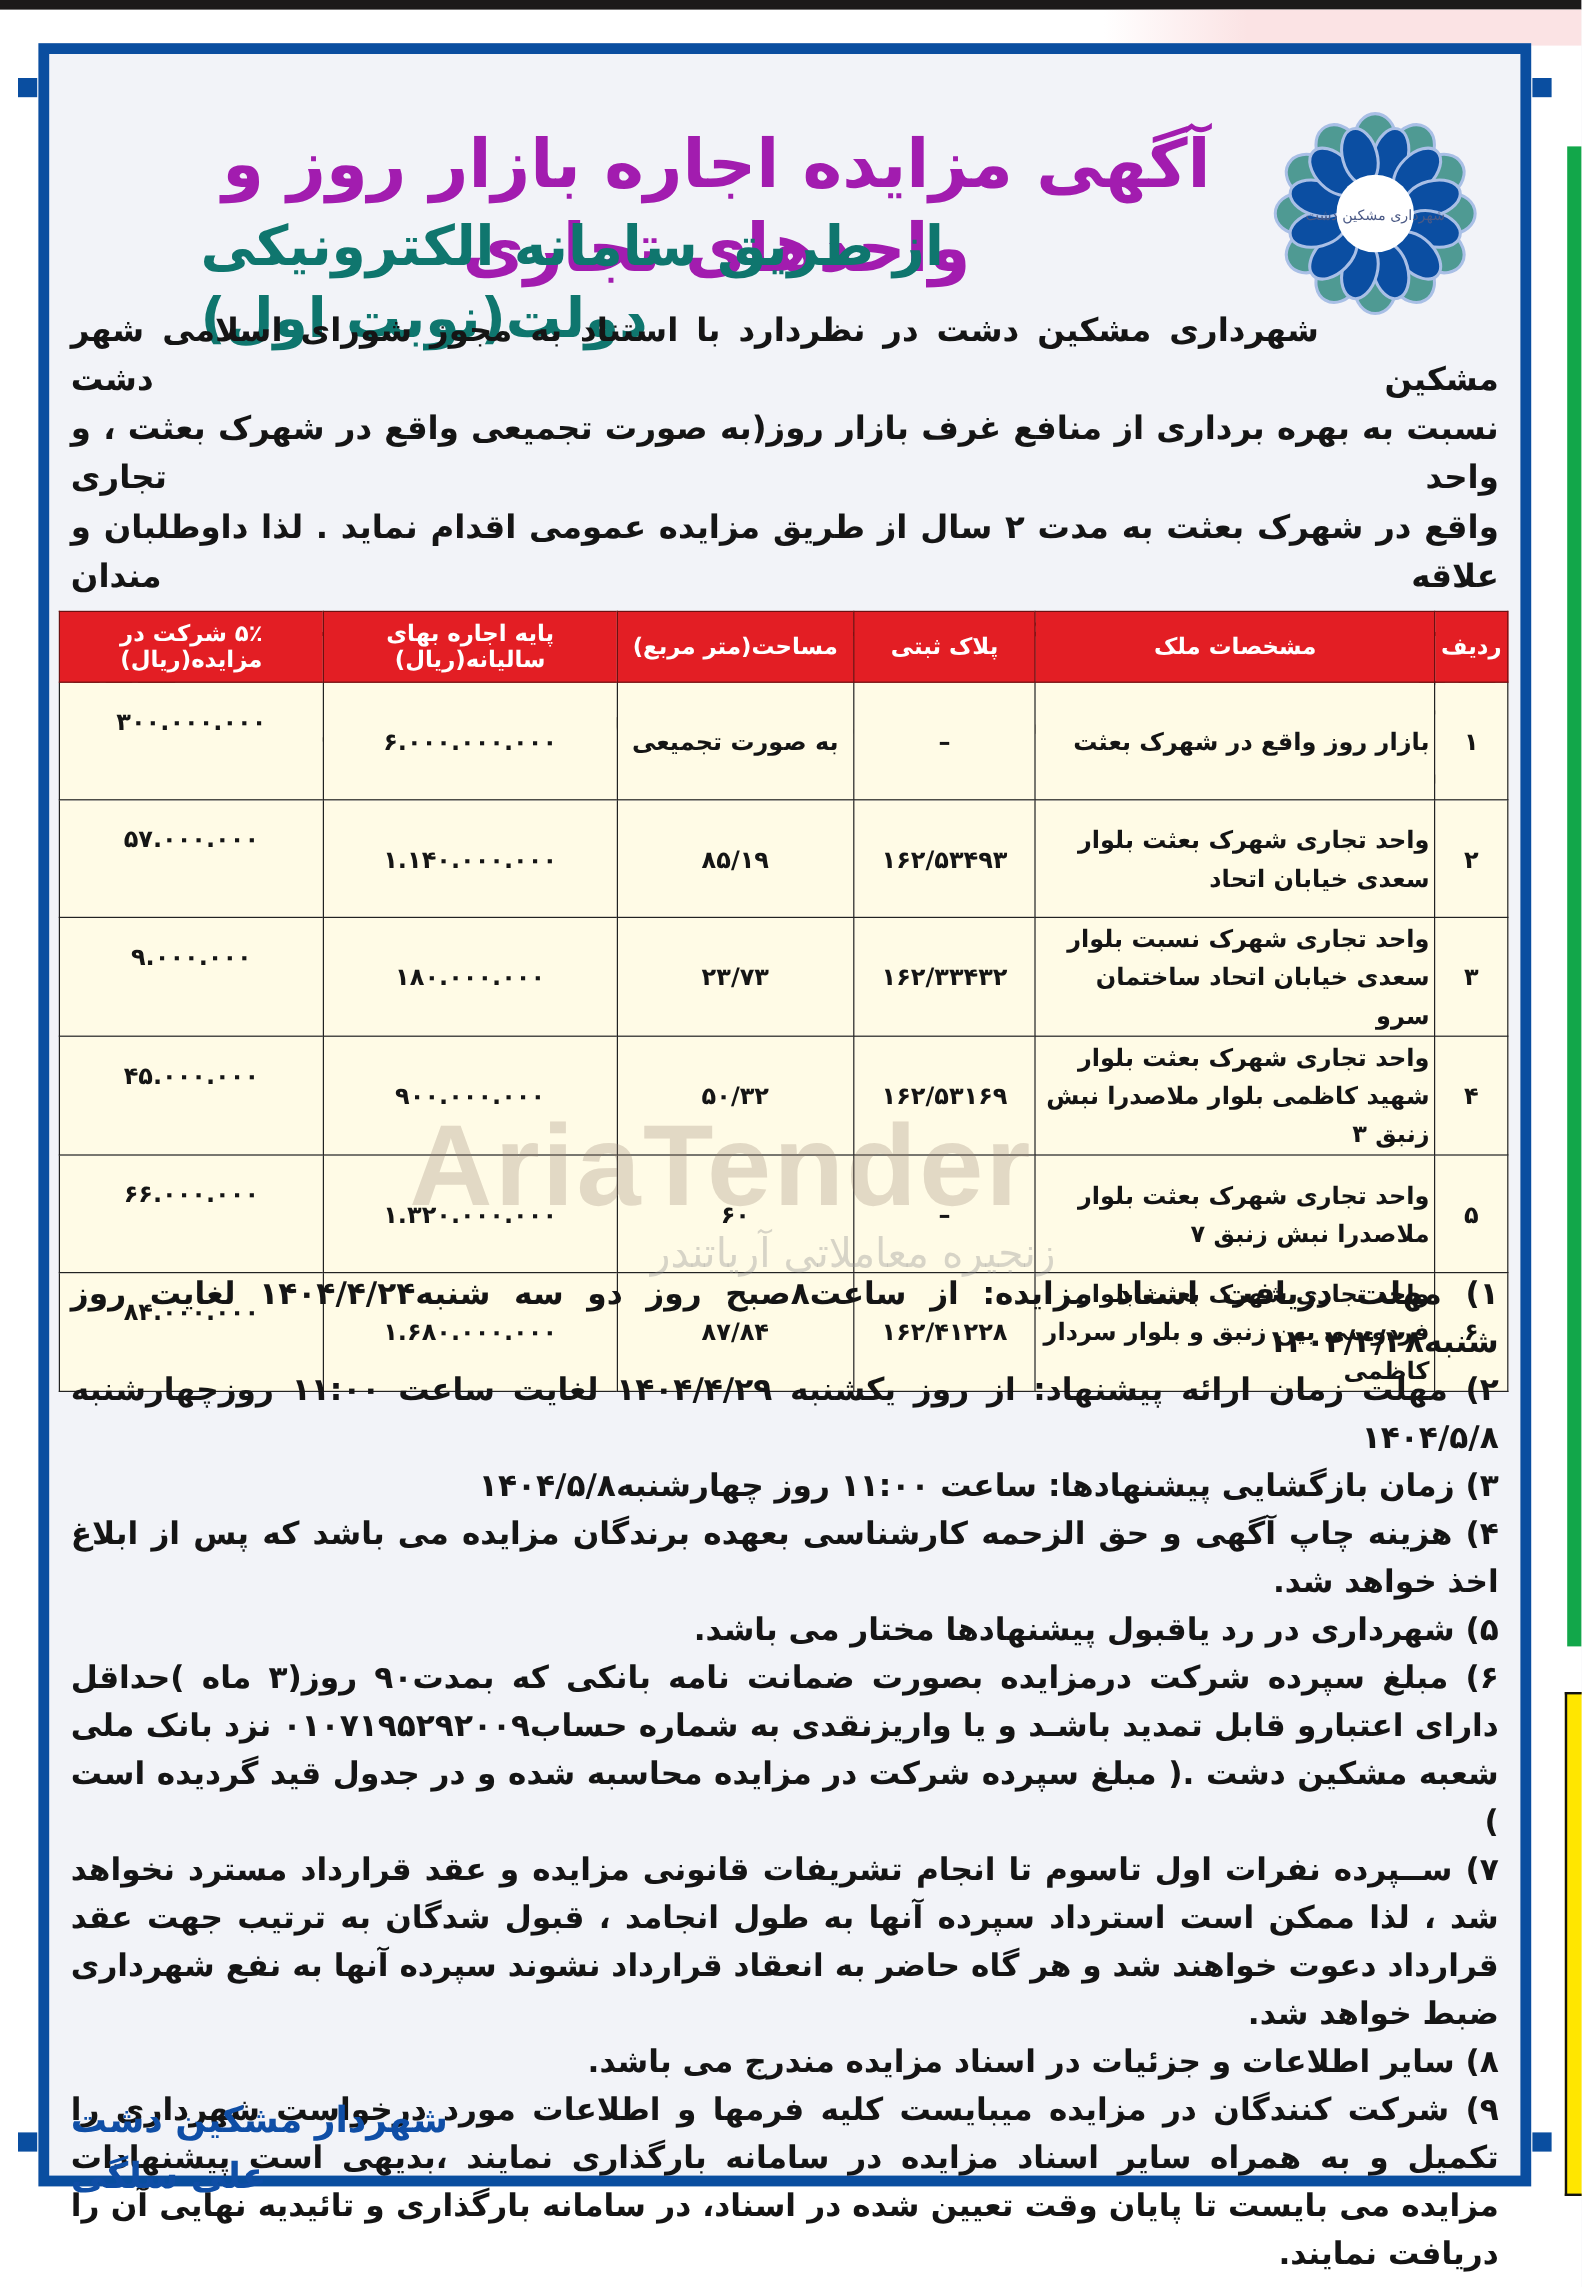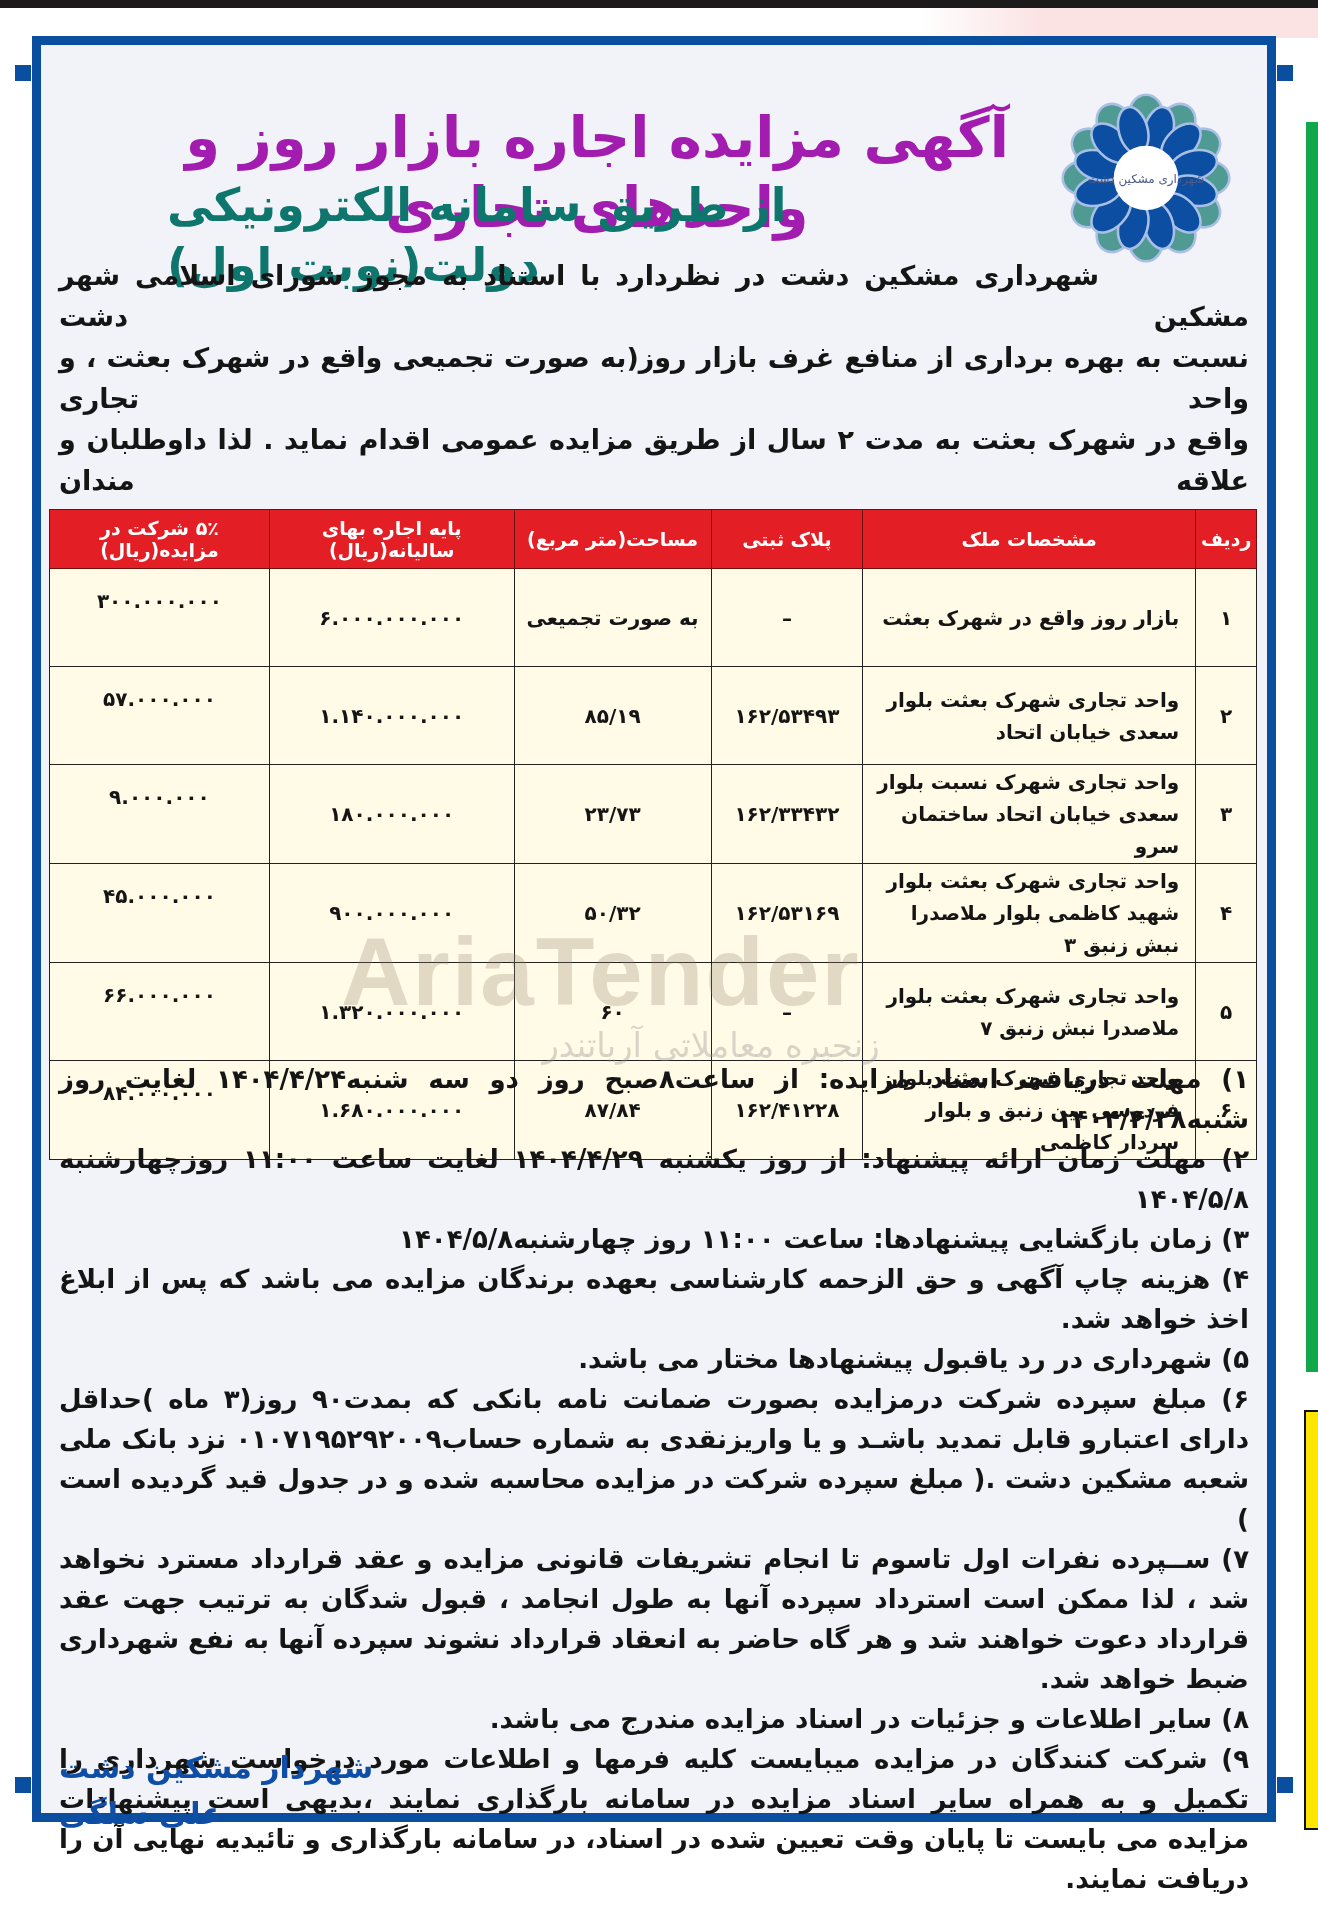--- a/index.html
+++ b/index.html
@@ -36,21 +36,21 @@
   .intro .first { text-indent:150px; display:block; }
   .intro .last { text-align-last:right; display:block; }
   .url { font-family:"Liberation Sans", sans-serif; font-weight:bold; }
 
   table.grid { position:absolute; right:10px; top:464px; width:1208px; border-collapse:collapse;
     font-size:20px; font-weight:bold; color:#151515; }
   table.grid th { background:#e31e24; color:#ffffff; height:56px; border:1px solid #6b1111;
     font-size:19px; font-weight:bold; }
   table.grid td { background:#fffbe6; border:1px solid #222; height:76px; text-align:center;
     vertical-align:middle; }
-  table.grid td.desc { text-align:right; padding-right:16px; line-height:32px; }
+  table.grid td.desc { text-align:right; padding-right:4px; line-height:32px; }
   table.grid td.dep { vertical-align:top; padding-top:20px; }
   .c-rad{width:58px}.c-desc{width:338px}.c-plak{width:150px}.c-area{width:197px}.c-base{width:245px}.c-dep{width:220px}
   .num { font-family:"DejaVu Sans", sans-serif; letter-spacing:0.5px; }
 
   .watermark { position:absolute; left:300px; top:872px; font-family:"Liberation Sans", sans-serif;
     font-size:96px; font-weight:bold; color:rgba(150,130,110,0.28); direction:ltr; letter-spacing:2px; pointer-events:none; }
   .watermark-sub { position:absolute; left:320px; top:980px; width:700px; text-align:center;
     font-size:34px; color:rgba(140,140,140,0.35); direction:rtl; letter-spacing:14px; }
 
   .rules { position:absolute; right:18px; left:18px; top:1014px; font-size:26px; font-weight:bold;

